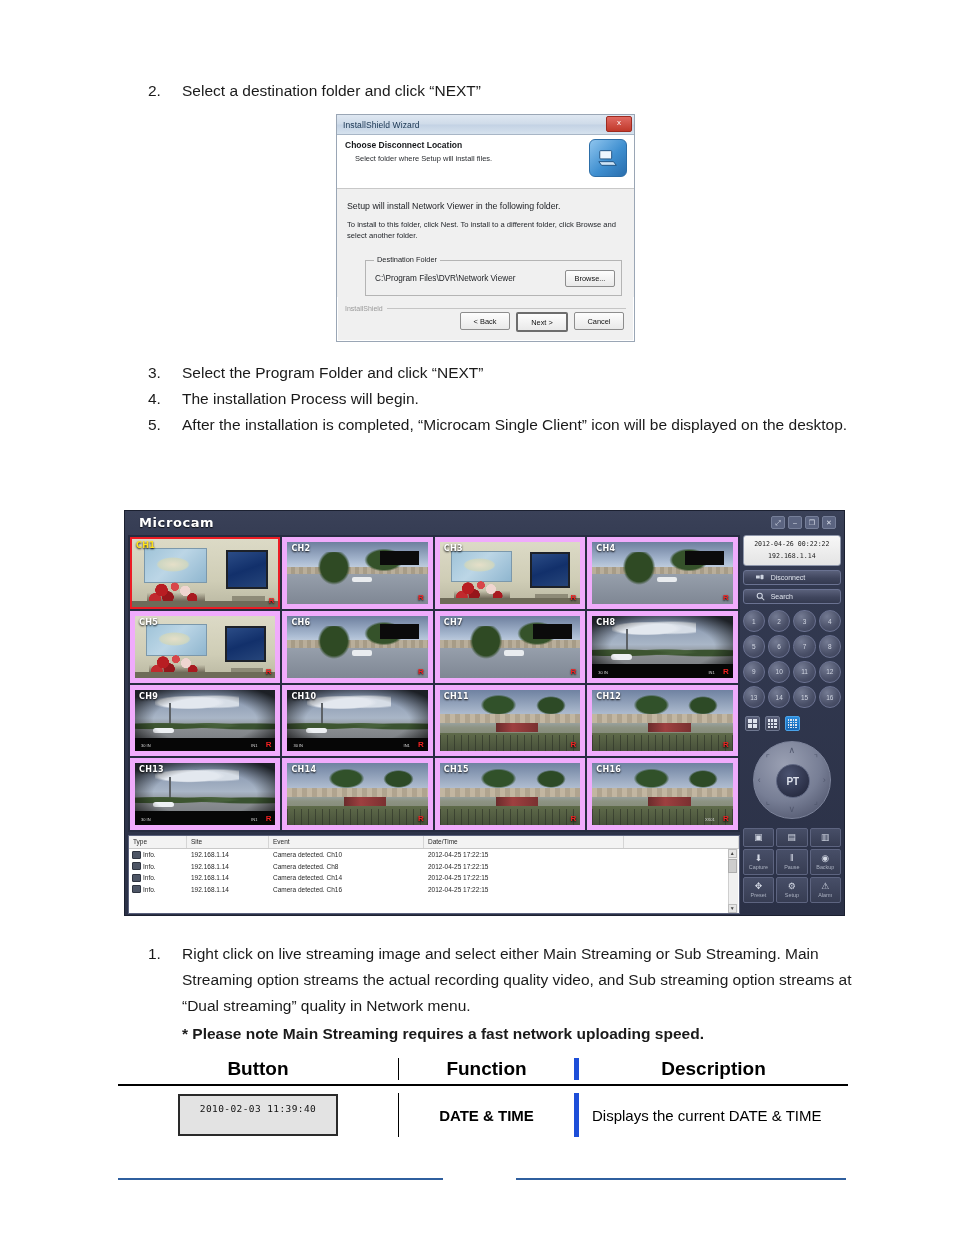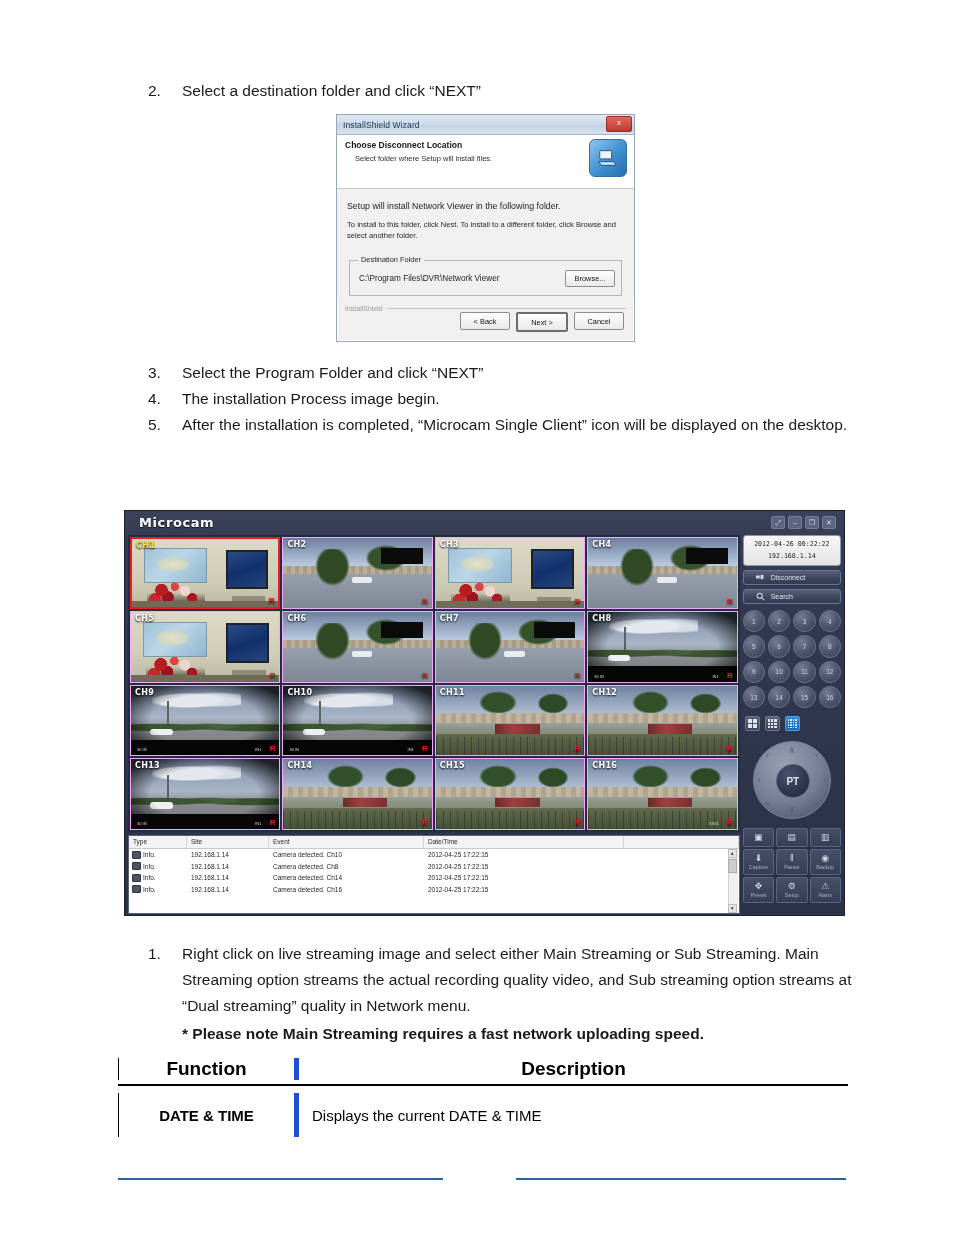--- a/index.html
+++ b/index.html
@@ -51,21 +51,21 @@
     position:absolute; right:7px; top:4px; width:36px; height:36px;
     border-radius:6px;
     background:linear-gradient(135deg,#8fc5ee 0%,#3f8fd0 55%,#2a6ead 100%);
     border:1px solid #2c6ea8;
     display:flex; align-items:center; justify-content:center;
   }
   #wiz-body { padding:12px 10px 0 10px; background:#f0f0f0; height:96px; }
   #wiz-body .l1 { font-size:8.8px; color:#1b1d21; margin-bottom:8px; }
   #wiz-body .l2 { font-size:7.6px; color:#23262b; line-height:11px; }
   #wiz-dest {
-    position:absolute; left:12px; right:12px; top:145px; height:34px;
+    position:absolute; left:28px; right:12px; top:145px; height:34px;
     border:1px solid #b4b4b4;
   }
   #wiz-dest .leg {
     position:absolute; top:-6px; left:8px; background:#f0f0f0;
     padding:0 3px; font-size:7.4px; color:#1b1d21;
   }
   #wiz-dest .path { position:absolute; left:9px; top:13px; font-size:8.2px; color:#1b1d21; }
   .btn9x {
     background:linear-gradient(to bottom,#fdfdfd,#e9e9e9);
     border:1px solid #8d8d8d; border-radius:2px;
@@ -102,21 +102,21 @@
     color:#d9dee9; font-size:7px; line-height:1;
   }
 
   #app-main { display:flex; height:382px; padding:0 3px 3px 3px; box-sizing:border-box; }
   #left-col { width:616px; display:flex; flex-direction:column; }
 
   #grid {
     display:grid; grid-template-columns:repeat(4,1fr); grid-template-rows:repeat(4,1fr);
     gap:2px; height:297px; background:#262c40; padding:2px; box-sizing:border-box;
   }
-  .cell { position:relative; overflow:hidden; border:1px solid #f0abfc; box-sizing:border-box; }
+  .cell { position:relative; overflow:hidden; border:5px solid #f0abfc; box-sizing:border-box; }
   .cell.sel { border:2px solid #ec1c24; }
   .cell .chlabel {
     position:absolute; left:4px; top:2px; z-index:4;
     font-size:8px; font-weight:bold; color:#ffffff;
     font-family:"DejaVu Sans", sans-serif; letter-spacing:.3px;
     text-shadow:0 1px 2px #000;
   }
   .cell.sel .chlabel { color:#ffe21f; }
   .cell .rec {
     position:absolute; right:4px; bottom:2px; z-index:4;
@@ -364,21 +364,21 @@
   </div>
 </div>
 
 <div class="doc-list" style="left:148px; top:360px; width:700px;">
   <div class="li">
     <span class="num">3.</span>
     <span class="txt">Select the Program Folder and click “NEXT”</span>
   </div>
   <div class="li">
     <span class="num">4.</span>
-    <span class="txt">The installation Process image begin.</span>
+    <span class="txt">The installation Process will begin.</span>
   </div>
   <div class="li">
     <span class="num">5.</span>
     <span class="txt"> After the installation is completed, “Microcam Single Client” icon will be displayed on the desktop.</span>
   </div>
 </div>
 
 <div id="app">
   <div id="app-titlebar">
     <div id="app-logo">Microcam</div>
@@ -791,24 +791,28 @@
     <span class="txt">Right click on live streaming image and select either Main Streaming or Sub Streaming. Main Streaming option streams the actual recording quality video, and Sub streaming option streams at “Dual streaming” quality in Network menu.</span>
   </div>
   <div class="li" style="margin-top:2px;">
     <span class="num"></span>
     <span class="txt" style="font-weight:bold;">* Please note Main Streaming requires a fast network uploading speed.</span>
   </div>
 </div>
 
 <div id="reftable">
   <div class="head">
+    <div class="col-btn">Button</div>
     <div class="col-fn">Function</div>
     <div class="col-de">Description</div>
   </div>
   <div class="row">
+    <div class="col-btn">
+      <div id="dt-chip">2010-02-03 11:39:40</div>
+    </div>
     <div class="col-fn">
       <span class="fn-text">DATE &amp; TIME</span>
     </div>
     <div class="col-de">
       <span class="de-text">Displays the current DATE &amp; TIME</span>
     </div>
   </div>
 </div>
 
 <div class="footrule" style="left:118px; top:1178px; width:325px;"></div>

